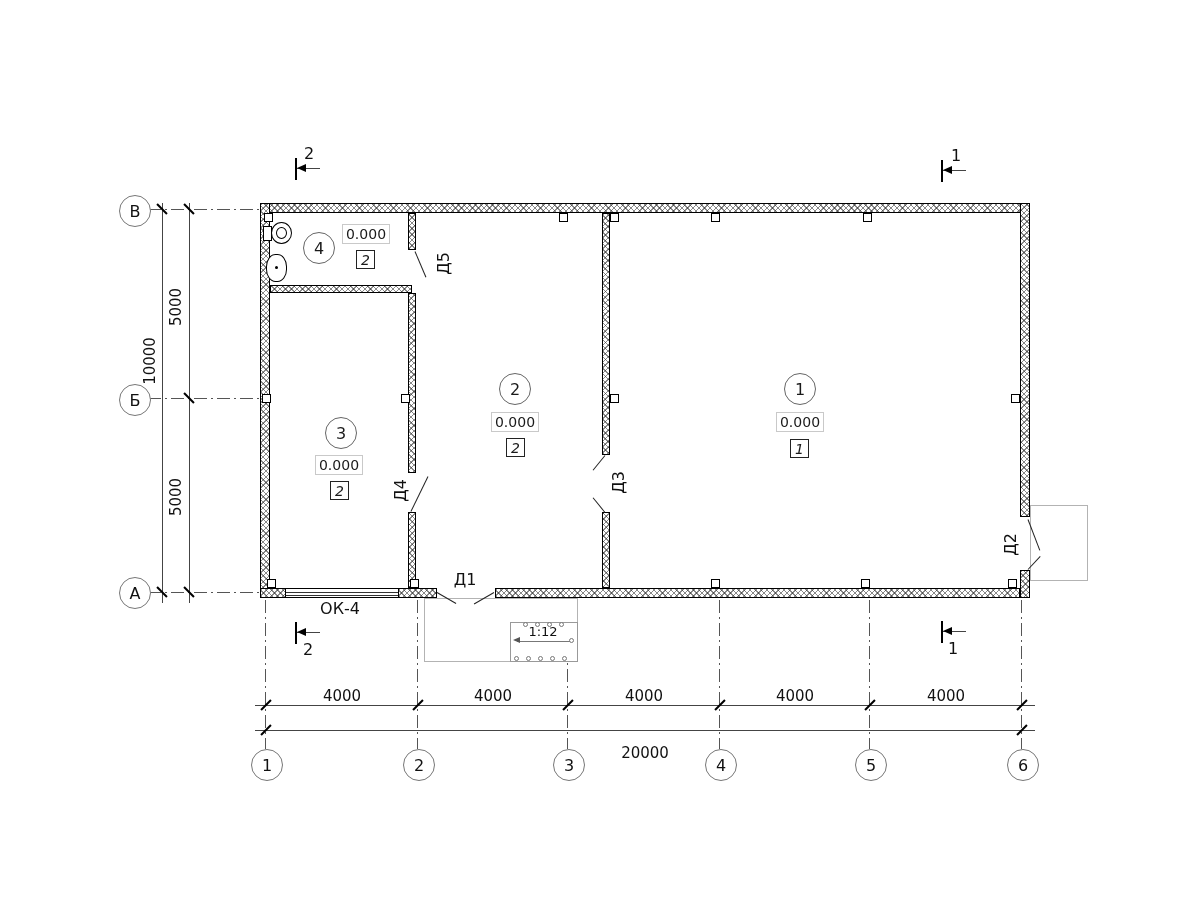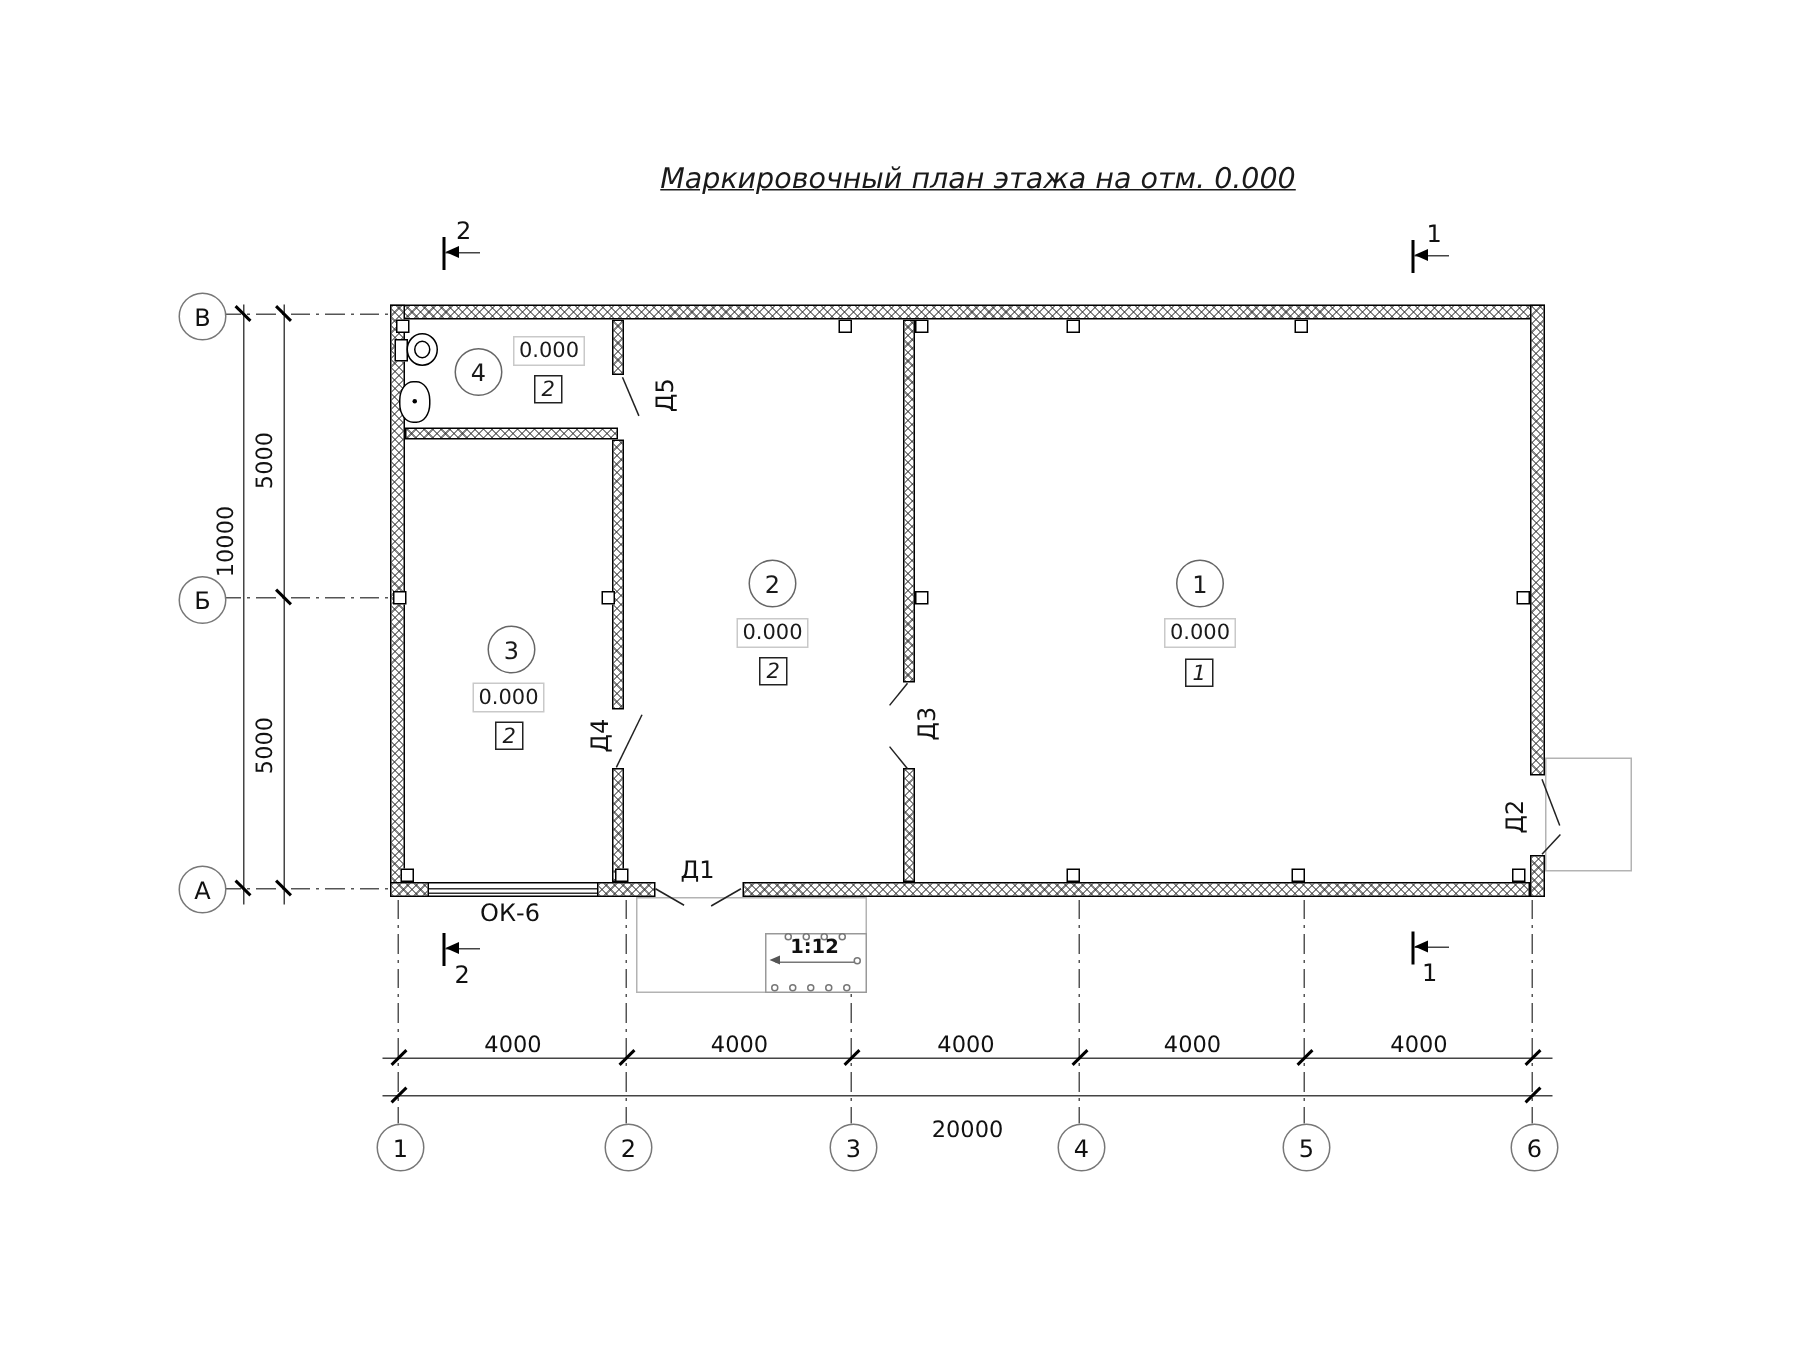--- a/index.html
+++ b/index.html
@@ -43,21 +43,20 @@
   .stick{position:absolute;width:2px;background:#000;z-index:5;}
   .title{position:absolute;left:402px;top:108px;width:500px;text-align:center;
       font:italic 19px "DejaVu Sans",sans-serif;text-decoration:underline;z-index:6;}
   .fix{position:absolute;box-sizing:border-box;border:1px solid #000;background:#fff;z-index:4;}
 </style>
 </head>
 <body>
 
 <div id="canvas">
 
-  <div class="title">Маркировочный план этажа на отм. 0.000</div>
 
   <div class="axh" style="left:148px;top:209px;width:114px;"></div>
   <div class="axh" style="left:148px;top:398px;width:114px;"></div>
   <div class="axh" style="left:148px;top:592px;width:114px;"></div>
   <div class="axh" style="left:286px;top:592px;width:112px;"></div>
   <div class="axv" style="left:265px;top:600px;height:149px;"></div>
   <div class="axv" style="left:417px;top:600px;height:149px;"></div>
   <div class="axv" style="left:567px;top:600px;height:149px;"></div>
   <div class="axv" style="left:719px;top:600px;height:149px;"></div>
   <div class="axv" style="left:869px;top:600px;height:149px;"></div>
@@ -120,21 +119,21 @@
   <div class="ac" style="left:1007px;top:749px;">
       <span>6</span>
     </div>
 
   <div class="gray" style="left:1030px;top:505px;width:58px;height:76px;"></div>
   <div class="gray" style="left:424px;top:598px;width:154px;height:64px;"></div>
   <div class="gray" style="left:510px;top:622px;width:68px;height:40px;border-color:#999;"></div>
   <div class="dimh" style="left:517px;top:641px;width:55px;background:#777;z-index:2;"></div>
   <div class="arrL" style="left:513px;top:637px;border-right-color:#555;border-right-width:7px;border-top-width:3.5px;border-bottom-width:3.5px;"></div>
   <div class="dot" style="left:569px;top:638px;"></div>
-  <div class="lbl ctr" style="left:513px;top:624px;width:60px;font-size:13px;z-index:3;font-weight:bold;">1:12</div>
+  <div class="lbl ctr" style="left:513px;top:624px;width:60px;font-size:13px;z-index:3;">1:12</div>
 
   <div class="dot" style="left:523px;top:622px;"></div>
   <div class="dot" style="left:535px;top:622px;"></div>
   <div class="dot" style="left:547px;top:622px;"></div>
   <div class="dot" style="left:559px;top:622px;"></div>
   <div class="dot" style="left:514px;top:656px;"></div>
   <div class="dot" style="left:526px;top:656px;"></div>
   <div class="dot" style="left:538px;top:656px;"></div>
   <div class="dot" style="left:550px;top:656px;"></div>
   <div class="dot" style="left:562px;top:656px;"></div>
@@ -181,21 +180,21 @@
   <div class="leaf" style="left:1028px;top:519px;width:33px;transform:rotate(69deg);"></div>
   <div class="leaf" style="left:1028px;top:569px;width:18px;transform:rotate(-47deg);"></div>
   <div class="leaf" style="left:437px;top:592px;width:22px;transform:rotate(30deg);"></div>
   <div class="leaf" style="left:494px;top:592px;width:23px;transform:rotate(150deg);"></div>
 
   <div class="lbl ctr" style="left:435px;top:570px;width:60px;font-size:16px;">Д1</div>
   <div class="lbl ctr rot" style="left:980px;top:535px;width:60px;font-size:16px;">Д2</div>
   <div class="lbl ctr rot" style="left:588px;top:473px;width:60px;font-size:16px;">Д3</div>
   <div class="lbl ctr rot" style="left:370px;top:481px;width:60px;font-size:16px;">Д4</div>
   <div class="lbl ctr rot" style="left:413px;top:254px;width:60px;font-size:16px;">Д5</div>
-  <div class="lbl ctr" style="left:310px;top:599px;width:60px;font-size:16px;">ОК-6</div>
+  <div class="lbl ctr" style="left:310px;top:599px;width:60px;font-size:16px;">ОК-4</div>
 
   <div class="fix" style="left:263px;top:226px;width:9px;height:15px;"></div>
   <div class="fix" style="left:271px;top:222px;width:21px;height:22px;border-radius:50%;"></div>
   <div class="fix" style="left:276px;top:227px;width:11px;height:12px;border-radius:50%;"></div>
   <div class="fix" style="left:266px;top:254px;width:21px;height:28px;border-radius:45%;"></div>
   <div class="abs" style="left:275px;top:266px;width:3px;height:3px;border-radius:50%;background:#000;z-index:5;"></div>
 
   <div class="rc" style="left:784px;top:373px;">
       <span>1</span>
     </div>

